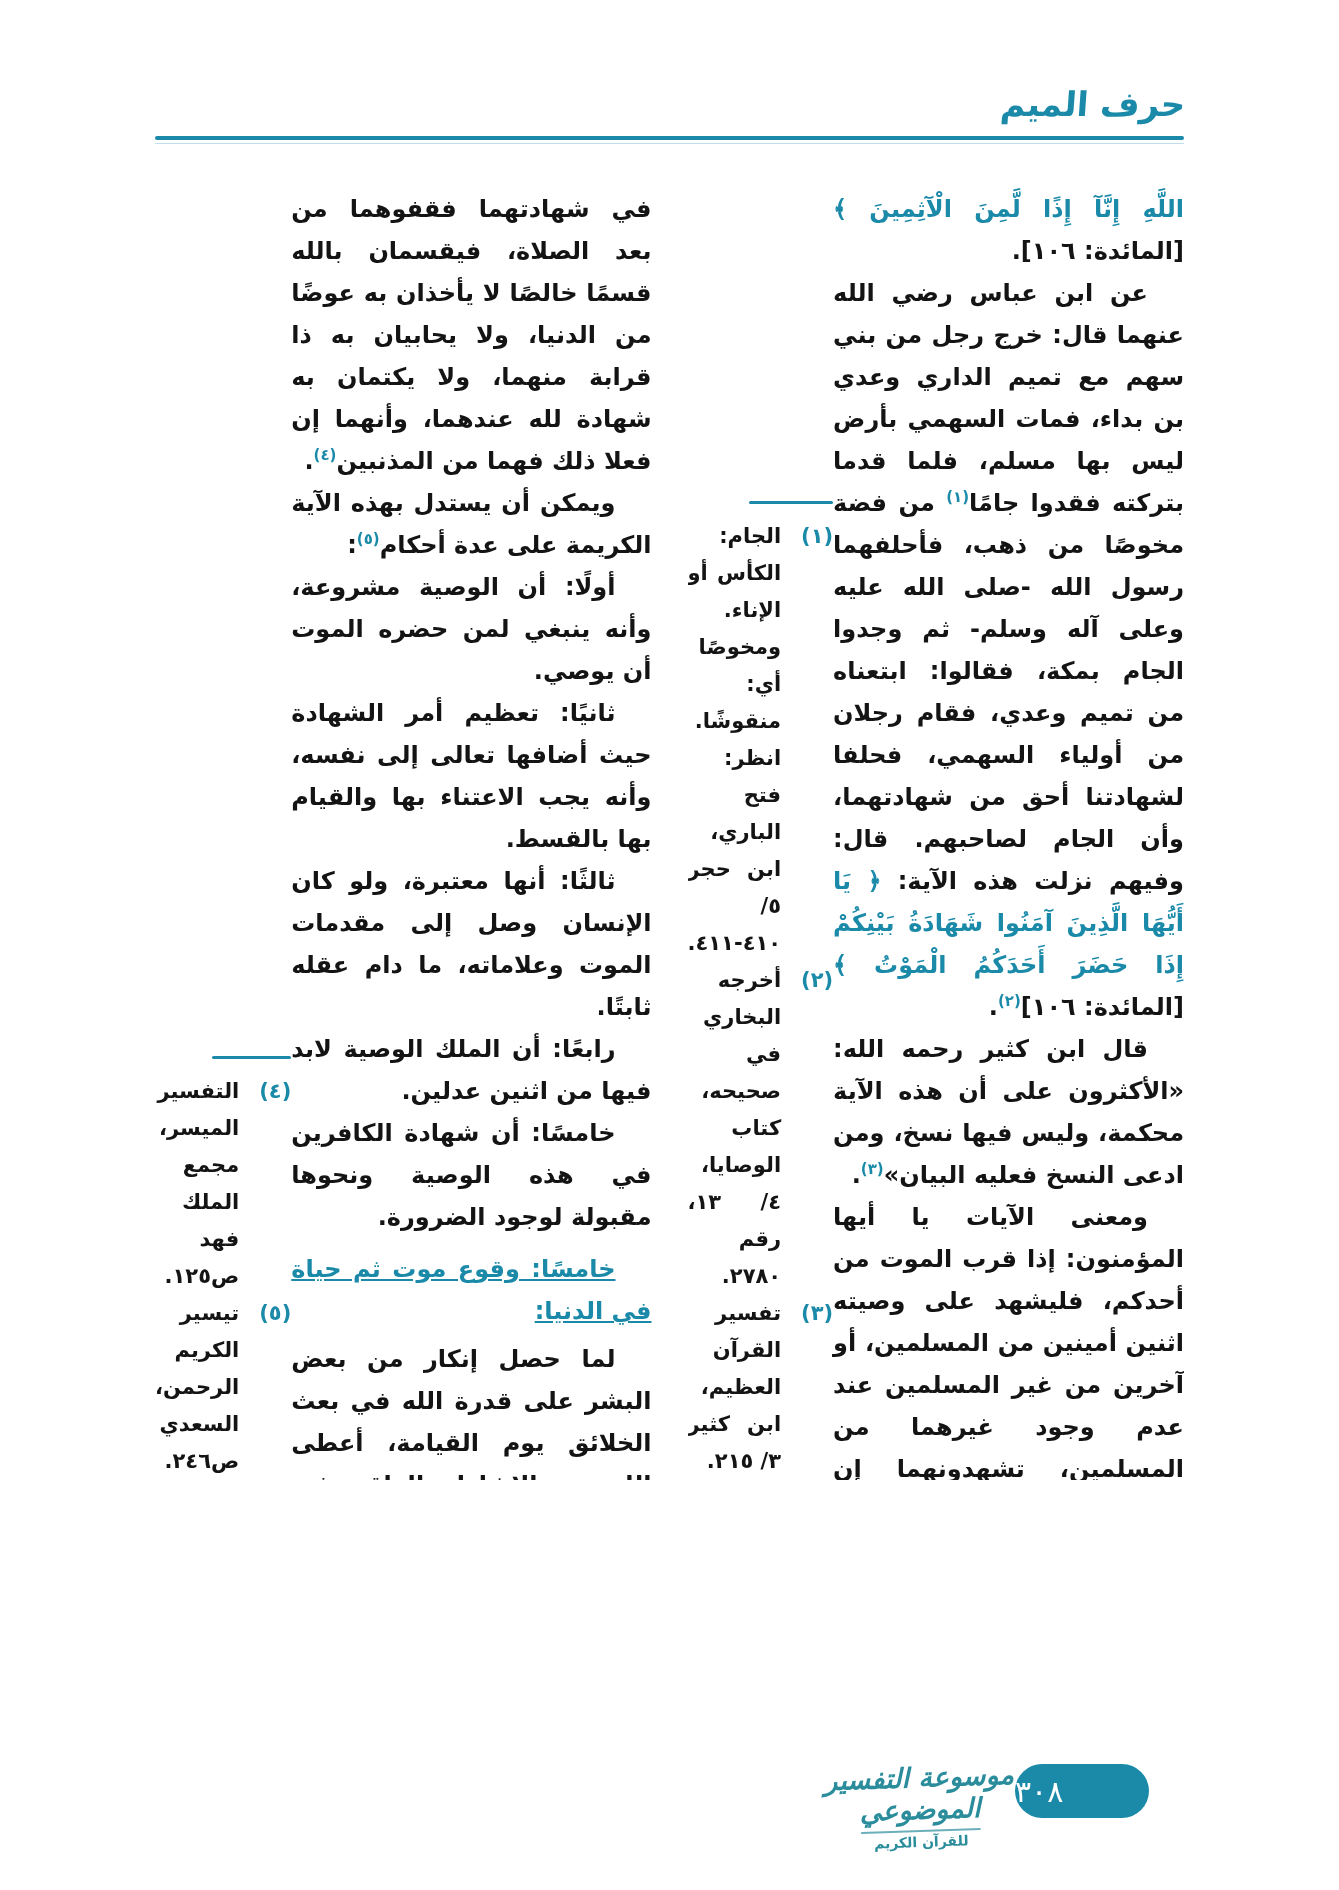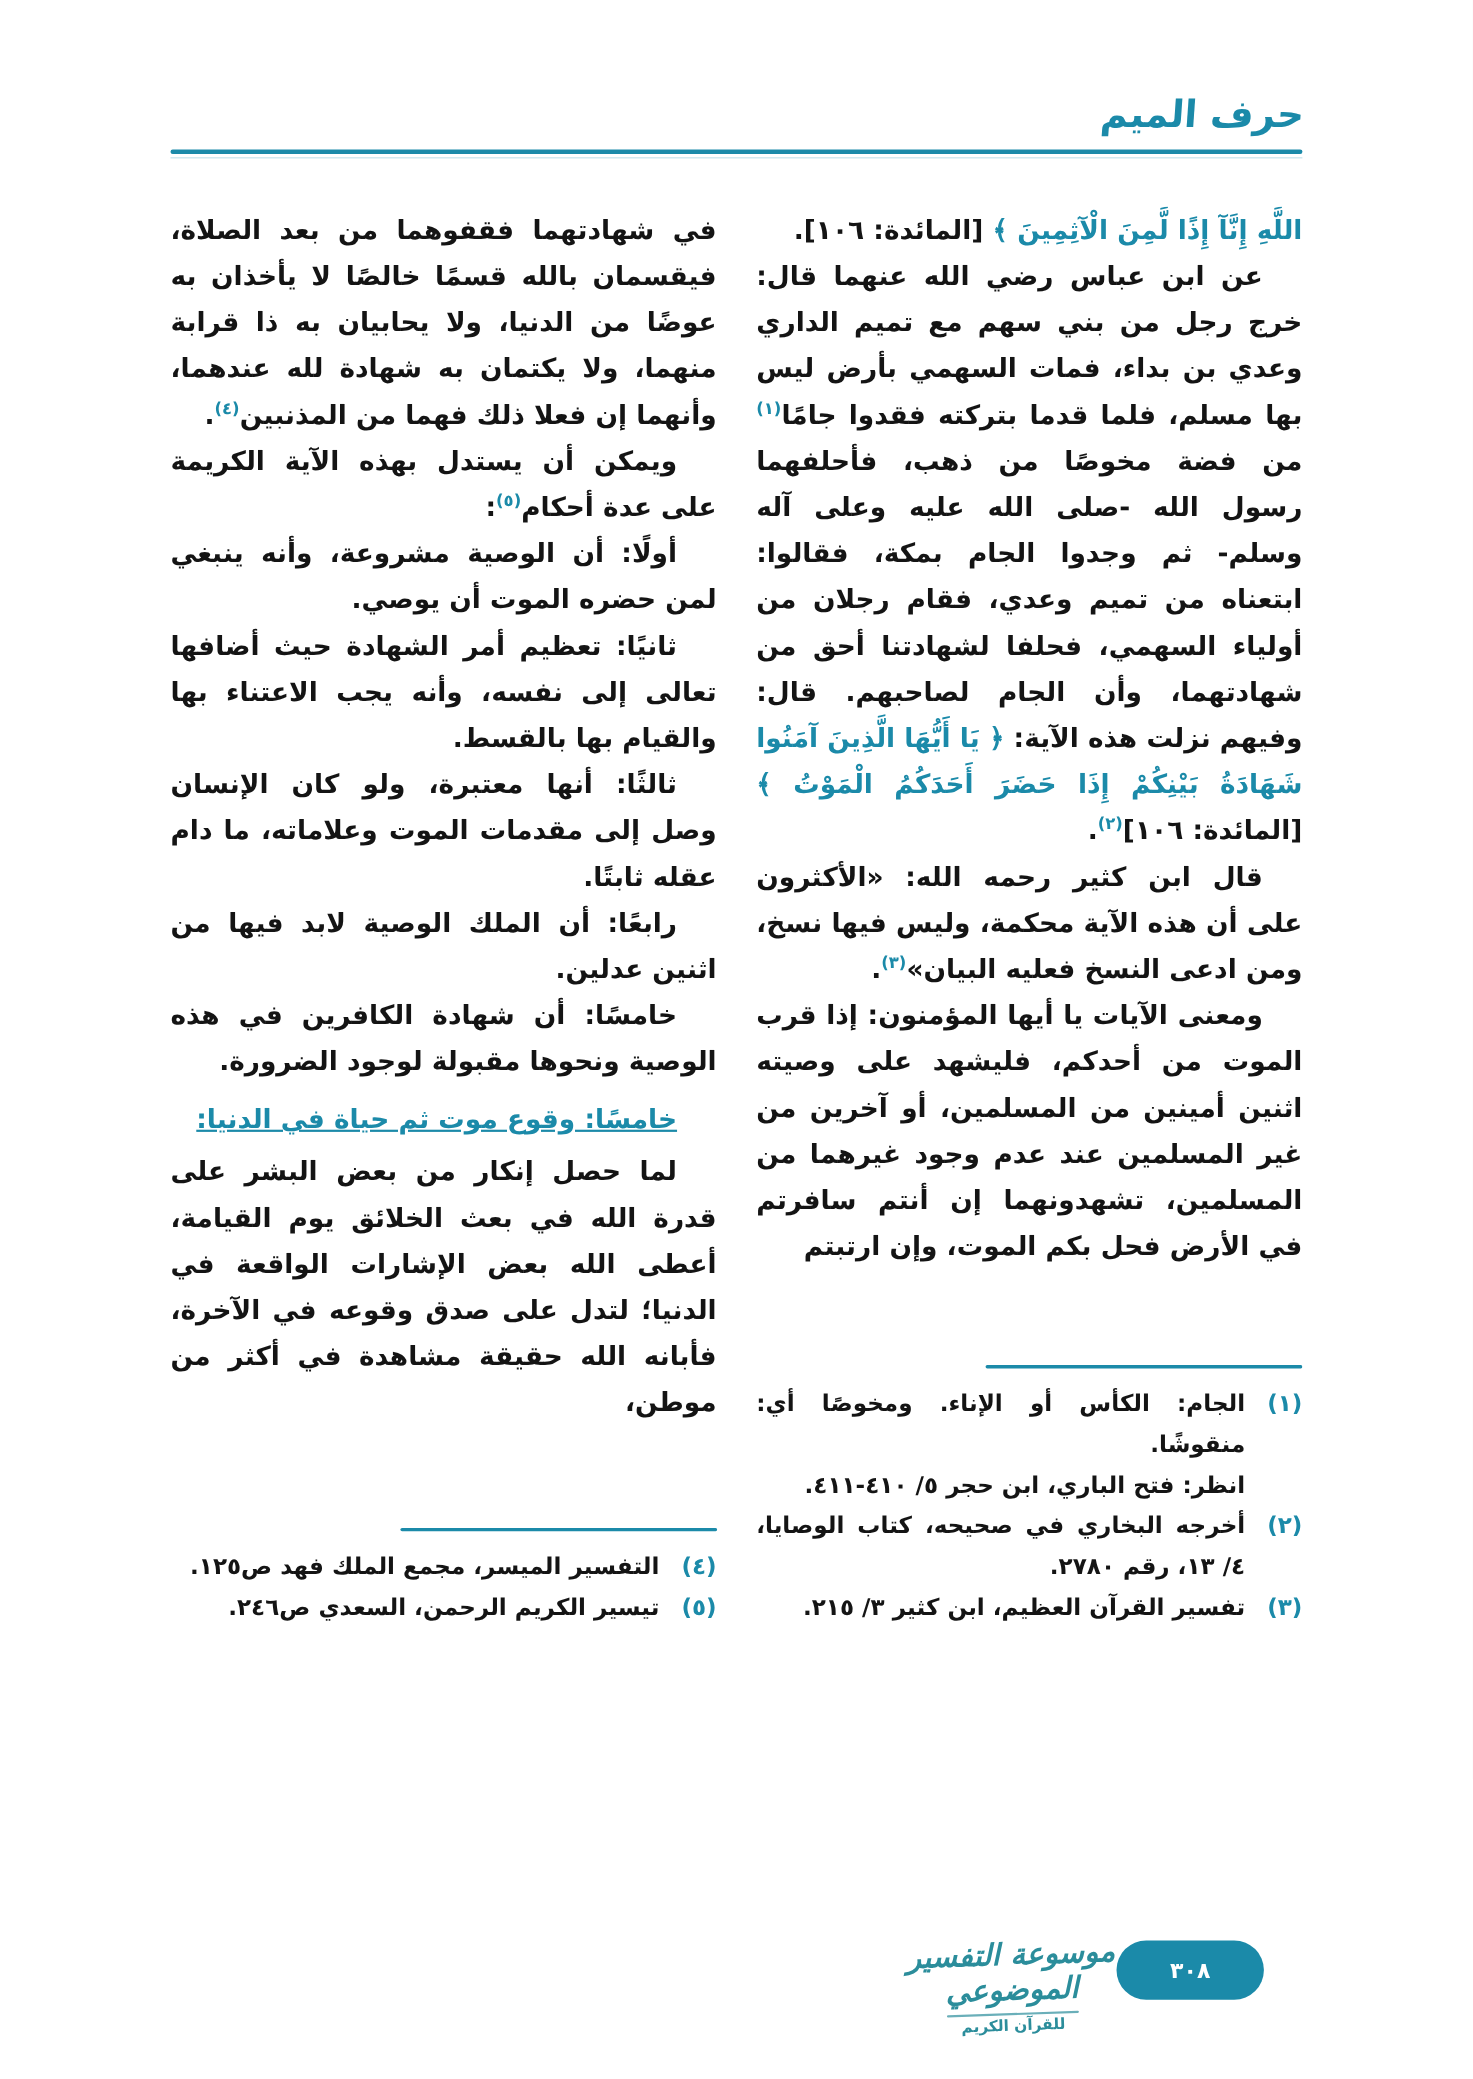--- a/index.html
+++ b/index.html
@@ -19,21 +19,21 @@
     transform:skewX(-4deg); transform-origin:right bottom;
   }
   .header-rule { margin-top:12px; height:4px; background:var(--accent); border-radius:2px; }
   .header-rule-thin { margin-top:3px; height:1px; background:#bfe0ea; }
 
   
   .columns {
     position:absolute; top:188px; right:155px; left:155px; height:1292px;
     display:flex; gap:36px;
   }
-  .column { flex:1 1 0; display:flex; flex-direction:column; overflow:hidden; }
+  .column { flex:1 1 0; display:flex; flex-direction:row; overflow:hidden; }
   .col-text { }
   .para {
     margin:0; color:var(--ink);
     font-size:24px; font-weight:700; line-height:42px;
     text-align:justify; text-justify:inter-word;
   }
   .para.indent { text-indent:36px; }
   .para.heading { margin:10px 0 6px 0; }
   .para.heading .seg-heading { color:var(--accent);text-decoration:underline; }
   .seg-quran { color:var(--accent); }
@@ -57,22 +57,22 @@
   .logo {
     position:absolute; right:324px; bottom:40px; width:190px;
     text-align:center; color:var(--logo); transform:rotate(-2deg);
   }
   .logo-title { font-size:27px; font-weight:700; font-style:italic; letter-spacing:-1px; line-height:32px; }
   .logo-sub { font-size:14px; font-weight:700; margin-top:2px; letter-spacing:1px; }
   .logo-flourish { height:2px; background:var(--logo); width:120px; margin:4px auto 0 auto; border-radius:2px; opacity:.7; }
   .page-pill {
     position:absolute; right:190px; bottom:72px; width:134px; height:54px;
     background:var(--accent); color:#ffffff; border-radius:28px;
-    display:flex; align-items:center; justify-content:center;
-    font-size:20px; font-weight:700; letter-spacing:2px;
+    display:flex; align-items:center; justify-content:flex-end;
+    font-size:30px; font-weight:400; letter-spacing:2px;
   }
 </style>
 </head>
 <body>
 
 <div class="page">
 
   <header class="page-header">
     <span class="section-title">حرف الميم</span>
     <div class="header-rule"></div>

